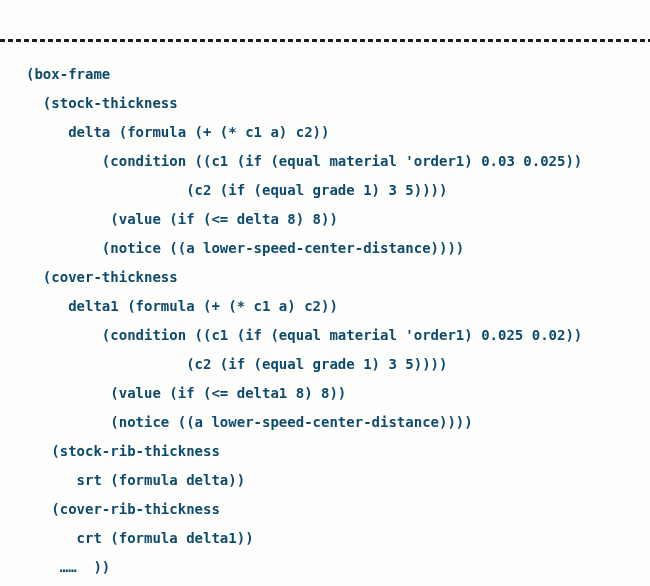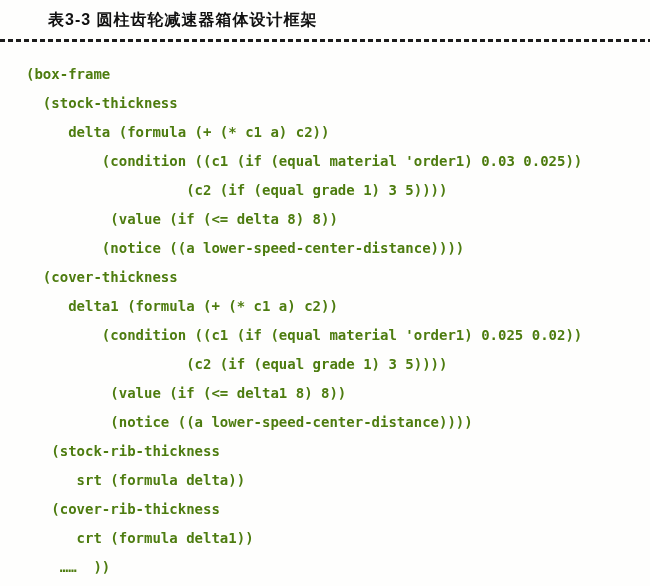--- a/index.html
+++ b/index.html
@@ -40,31 +40,30 @@
   }
   .code-block {
     position: absolute;
     left: 26px;
     top: 60px;
     width: 610px;
     font-family: "DejaVu Sans Mono", monospace;
     font-weight: bold;
     font-size: 14px;
     line-height: 29px;
-    color: #4d7c0f;
+    color: #0c4a6e;
     white-space: pre;
   }
   .code-line {
     height: 29px;
   }
 </style>
 </head>
 <body>
 
 <div class="page">
 
-  <div class="table-title">表3-3 圆柱齿轮减速器箱体设计框架</div>
 
   <div class="dashed-separator"></div>
 
   <div class="code-block"><div class="code-line">(box-frame</div><div class="code-line">  (stock-thickness</div><div class="code-line">     delta (formula (+ (* c1 a) c2))</div><div class="code-line">         (condition ((c1 (if (equal material 'order1) 0.03 0.025))</div><div class="code-line">                   (c2 (if (equal grade 1) 3 5))))</div><div class="code-line">          (value (if (&lt;= delta 8) 8))</div><div class="code-line">         (notice ((a lower-speed-center-distance))))</div><div class="code-line">  (cover-thickness</div><div class="code-line">     delta1 (formula (+ (* c1 a) c2))</div><div class="code-line">         (condition ((c1 (if (equal material 'order1) 0.025 0.02))</div><div class="code-line">                   (c2 (if (equal grade 1) 3 5))))</div><div class="code-line">          (value (if (&lt;= delta1 8) 8))</div><div class="code-line">          (notice ((a lower-speed-center-distance))))</div><div class="code-line">   (stock-rib-thickness</div><div class="code-line">      srt (formula delta))</div><div class="code-line">   (cover-rib-thickness</div><div class="code-line">      crt (formula delta1))</div><div class="code-line">    ……  ))</div></div>
 
 </div>
 
 </body></html>

